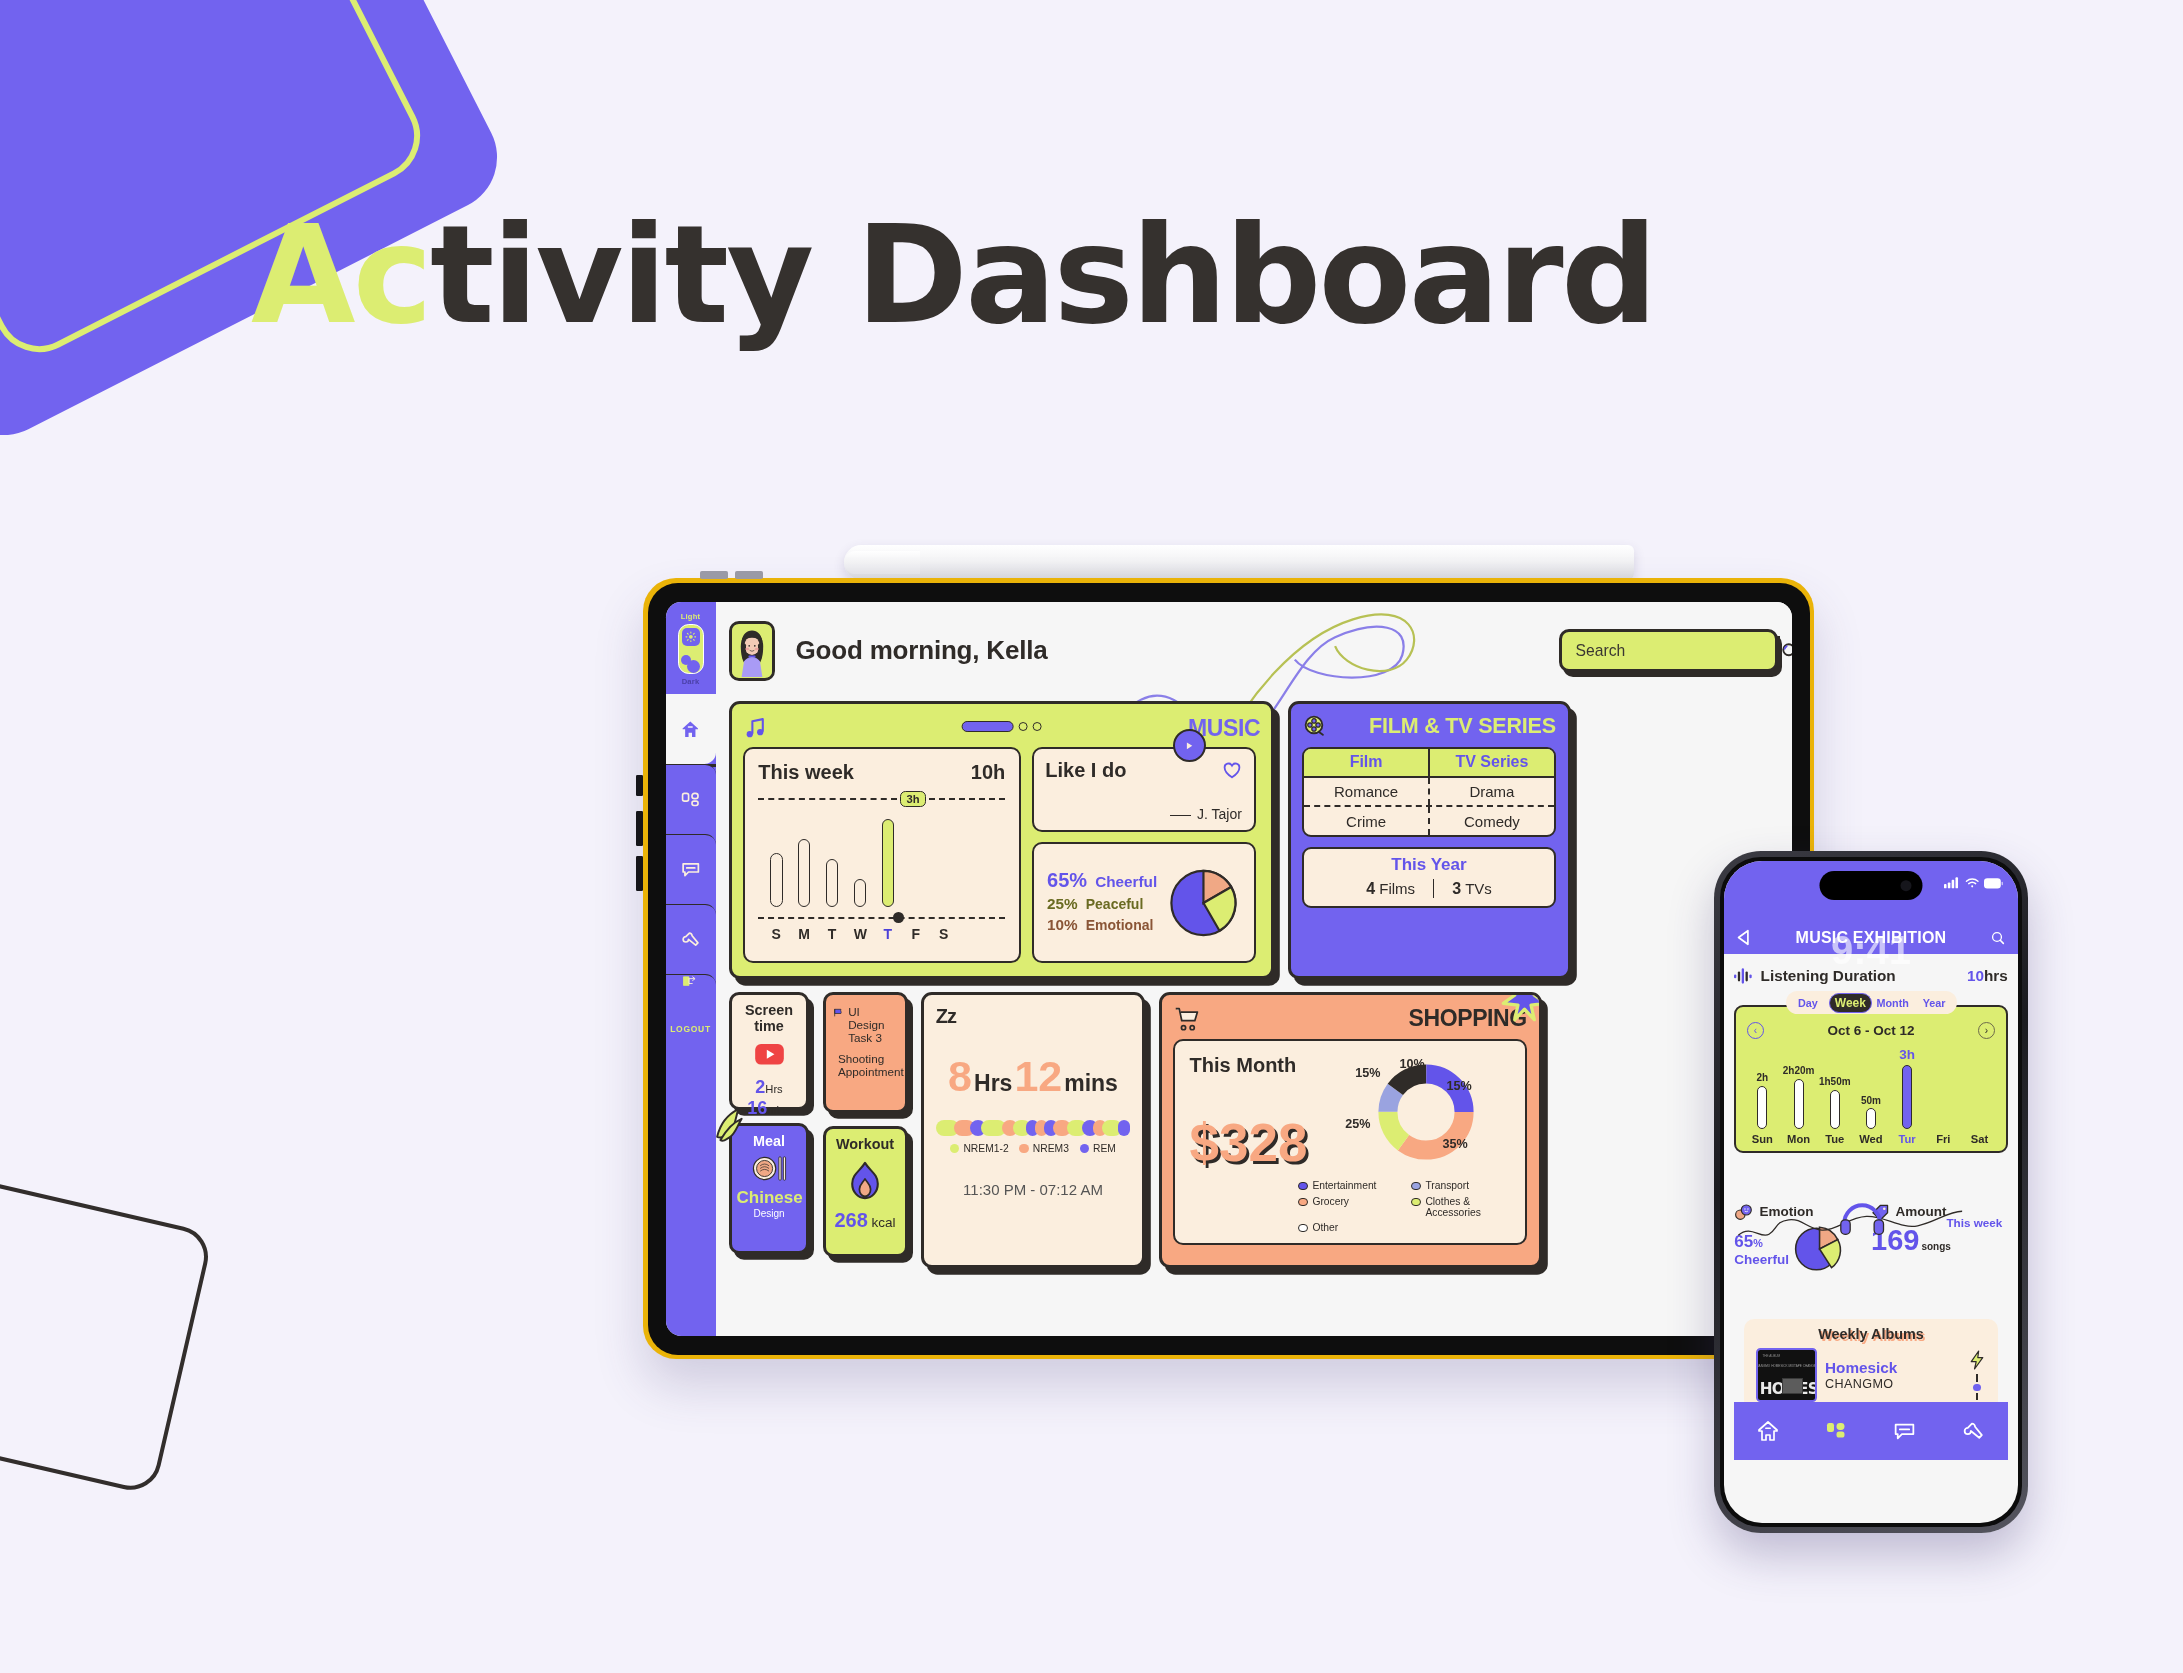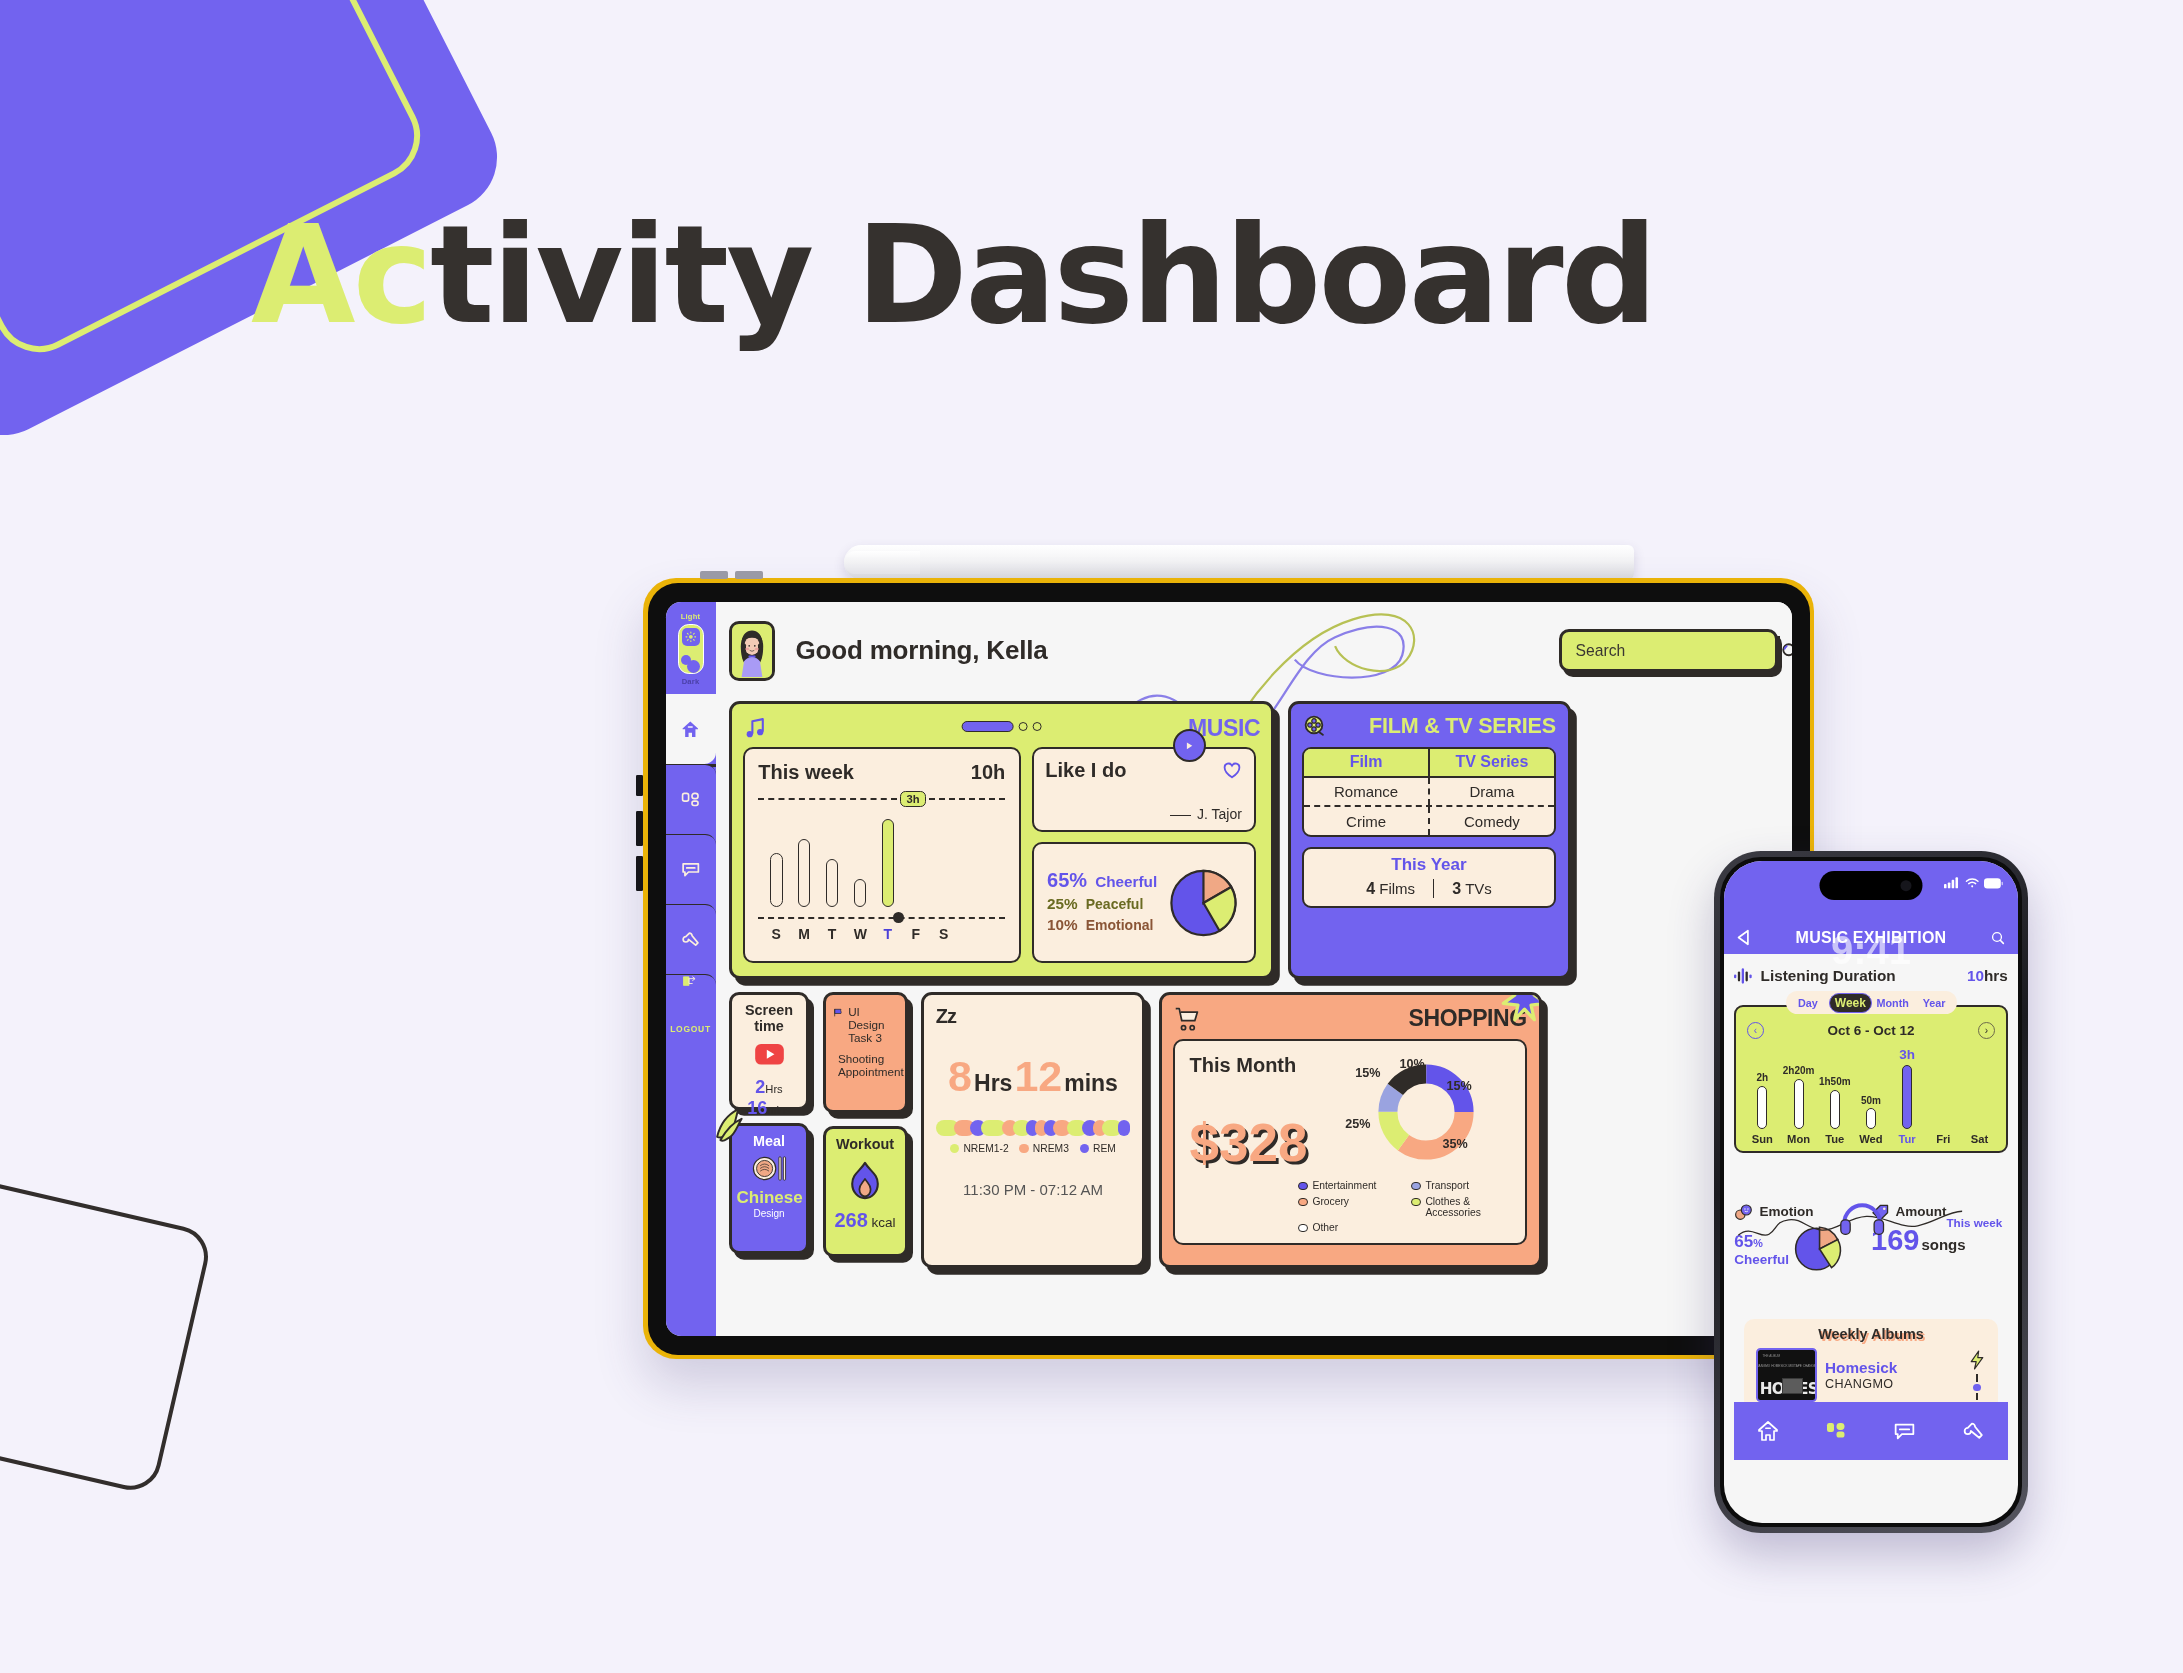--- a/index.html
+++ b/index.html
@@ -378,21 +378,21 @@
   .ph-stat-row { display:flex; margin-top:51px;}
   .ph-stat { flex:1; }
   .ph-stat-head { display:flex; align-items:center; gap:4.5px;}
   .ph-stat-title { font-size:13.5px; font-weight:bold; color:#2f2b28;}
   .ph-emo { display:flex; align-items:center; gap:2.7px; margin-top:3.6px;}
   .ph-emo-text .p { font-size:17px; font-weight:bold; color:#6354ea;}
   .ph-emo-text .p small { font-size:10.8px;}
   .ph-emo-text .l { font-size:13.5px; font-weight:bold; color:#6354ea;}
   .ph-amount { margin-top:4.5px; }
   .ph-amount b { font-size:29px; font-weight:bold; color:#6354ea;}
-  .ph-amount span { font-size:15px; font-weight:bold; color:#2f2b28;}
+  .ph-amount span { font-size:10px; font-weight:bold; color:#2f2b28;}
 
   .ph-albums { margin:2.7px 10px 0; background:#fbeede; border-radius:10px 10px 0 0; padding:7.2px 0 0; flex:0 0 auto;}
   .ph-albums-title { text-align:center; font-size:14.4px; font-weight:bold; color:#2f2b28; text-shadow:1.8px 1.8px 0 #f8a882;}
   .ph-album-row { display:flex; align-items:center; gap:8px; padding:6.3px 11.7px 0;}
   .album-art { width:61px; height:54px; background:#111; border:2.2px solid #7263ef; border-radius:4.5px; position:relative; overflow:hidden;}
   .album-art .big { position:absolute; left:1.8px; bottom:1.8px; color:#e9e9e9; font-size:15.3px; font-weight:bold; letter-spacing:-0.9px; font-family:"DejaVu Sans", sans-serif;}
   .album-art .tiny { position:absolute; left:4.5px; top:3.6px; color:#8d8d8d; font-size:3.1px;}
   .album-art .mid { position:absolute; left:50%; top:13.5px; transform:translateX(-50%); color:#9a9a9a; font-size:3.1px; white-space:nowrap;}
   .album-art .sq { position:absolute; left:24px; bottom:6.3px; width:21.5px; height:16px; background:#5c5c5c; border:0.9px solid #3a3a3a;}
   .album-name { font-size:15.3px; font-weight:bold; color:#6354ea;}

